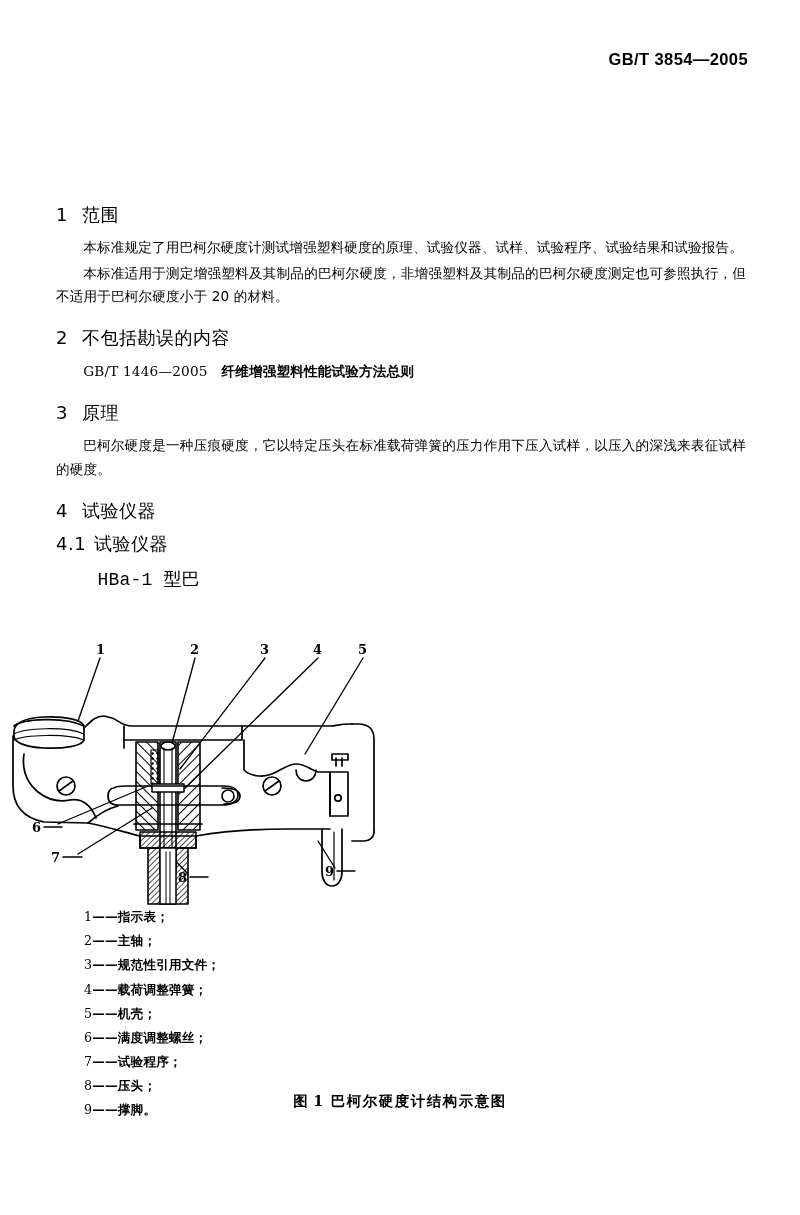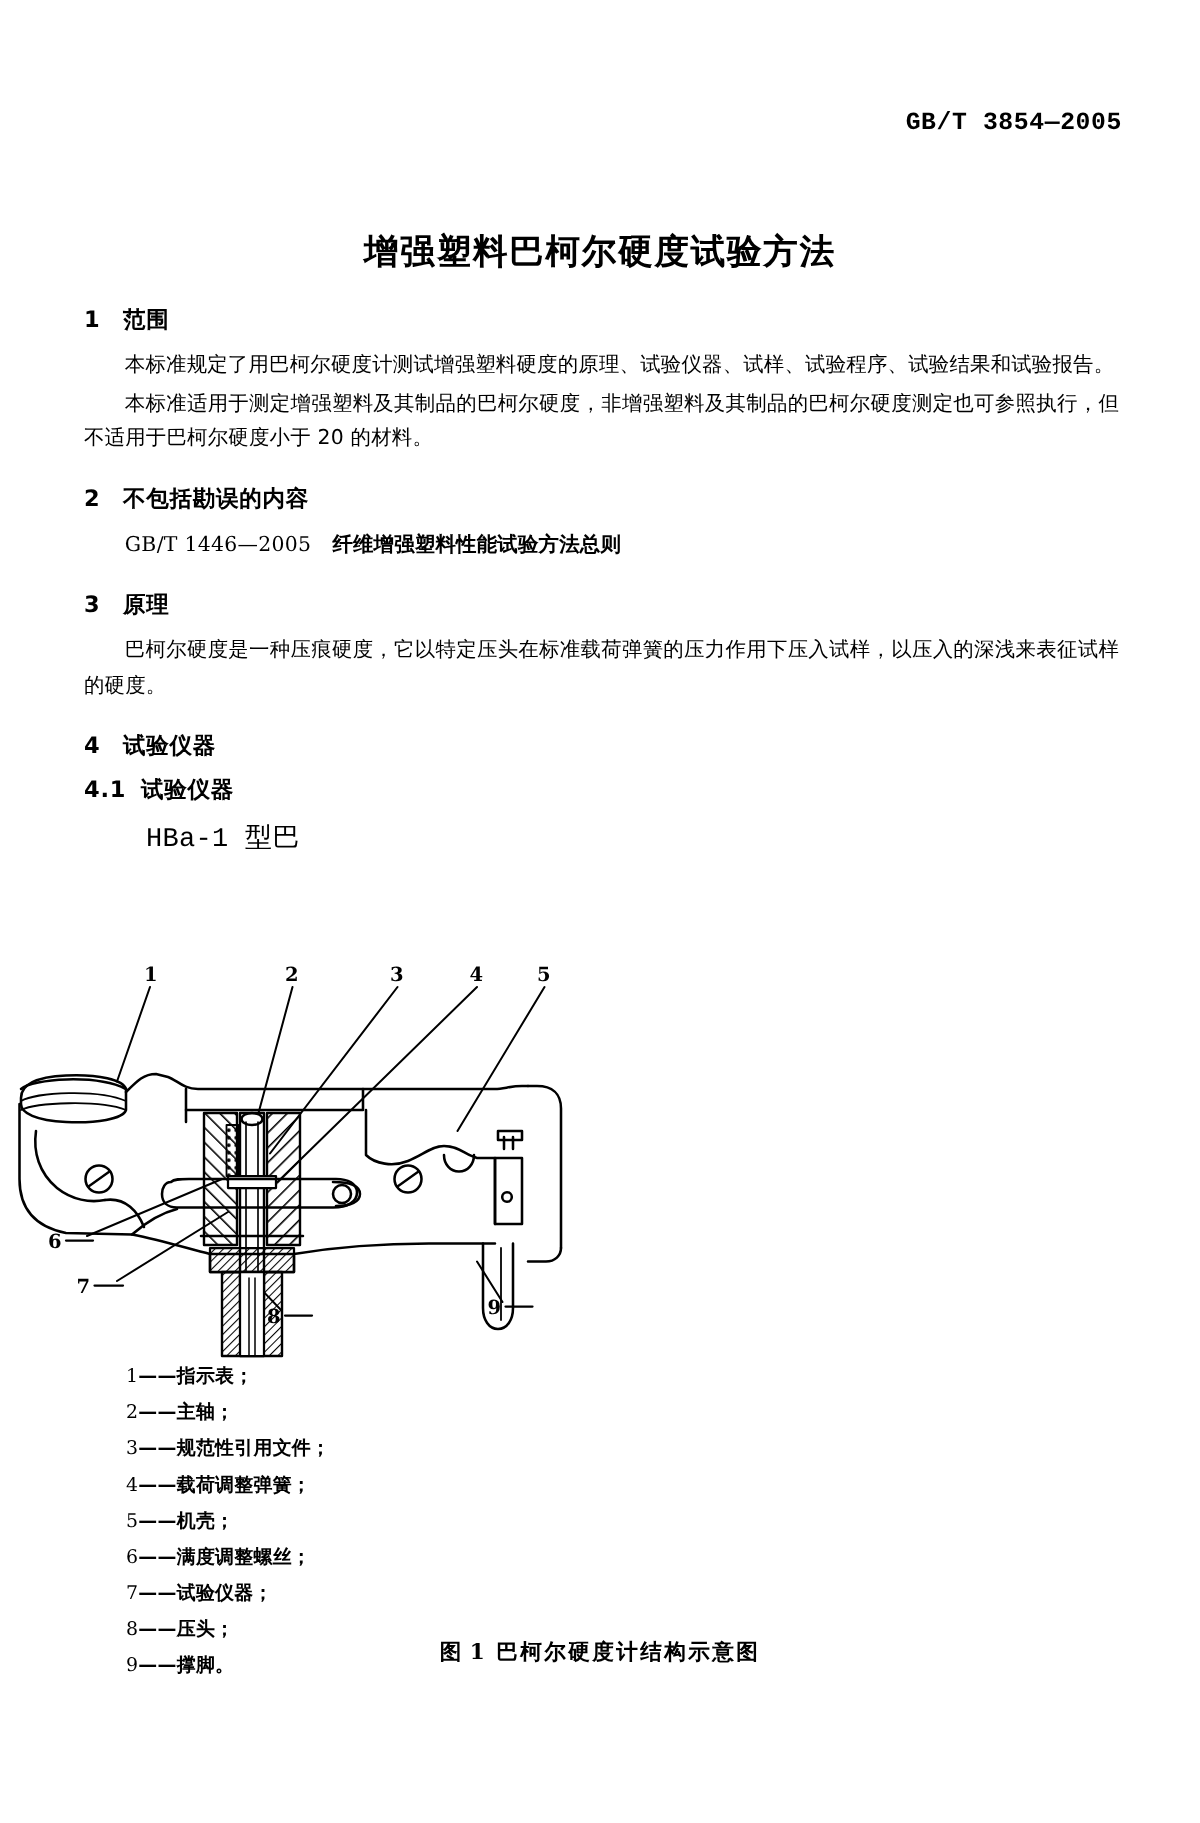--- a/index.html
+++ b/index.html
@@ -19,23 +19,23 @@
   .page {
     position: relative;
     width: 800px;
     height: 1215px;
     padding: 0;
   }
 
   
   .doc-header {
     position: absolute;
-    top: 72px;
+    top: 50px;
     right: 52px;
-    font-family: Liberation Mono, monospace;
+    font-family: Liberation Sans, sans-serif;
     font-weight: bold;
     font-size: 16.5px;
     letter-spacing: 0.4px;
     white-space: nowrap;
   }
 
   
   .doc-title {
     position: absolute;
     top: 137px;
@@ -49,22 +49,22 @@
 
   
   .content {
     position: absolute;
     top: 203px;
     left: 56px;
     width: 690px;
   }
 
   .clause {
-    font-size: 15px;
-    font-weight: bold;
+    font-size: 18px;
+    font-weight: normal;
     letter-spacing: 0.5px;
     margin: 0 0 9px 0;
     line-height: 1.35;
   }
   .clause .num {
     display: inline-block;
     min-width: 26px;
   }
   .clause.sub .num {
     min-width: 38px;
@@ -152,21 +152,20 @@
     font-family: "DejaVu Serif", "Liberation Serif", serif;
   }
 </style>
 </head>
 <body>
 
 <div class="page">
 
   <div class="doc-header">GB/T 3854—2005</div>
 
-  <h1 class="doc-title">增强塑料巴柯尔硬度试验方法</h1>
 
   <div class="content">
 
     <div class="clause">
       <span class="num">1</span><span>范围</span>
     </div>
     <p class="para">本标准规定了用巴柯尔硬度计测试增强塑料硬度的原理、试验仪器、试样、试验程序、试验结果和试验报告。</p>
     <p class="para">本标准适用于测定增强塑料及其制品的巴柯尔硬度，非增强塑料及其制品的巴柯尔硬度测定也可参照执行，但不适用于巴柯尔硬度小于 20 的材料。</p>
 
     <div class="clause spaced-top">
@@ -331,21 +330,21 @@
     </div>
   </div>
 
   <div class="legend">
     <div class="legend-item"><span class="lnum">1</span><span>——</span><span>指示表；</span></div>
     <div class="legend-item"><span class="lnum">2</span><span>——</span><span>主轴；</span></div>
     <div class="legend-item"><span class="lnum">3</span><span>——</span><span>规范性引用文件；</span></div>
     <div class="legend-item"><span class="lnum">4</span><span>——</span><span>载荷调整弹簧；</span></div>
     <div class="legend-item"><span class="lnum">5</span><span>——</span><span>机壳；</span></div>
     <div class="legend-item"><span class="lnum">6</span><span>——</span><span>满度调整螺丝；</span></div>
-    <div class="legend-item"><span class="lnum">7</span><span>——</span><span>试验仪器；</span></div>
+    <div class="legend-item"><span class="lnum">7</span><span>——</span><span>试验程序；</span></div>
     <div class="legend-item"><span class="lnum">8</span><span>——</span><span>压头；</span></div>
     <div class="legend-item"><span class="lnum">9</span><span>——</span><span>撑脚。</span></div>
   </div>
 
   <div class="figure-caption">
     <span>图</span><span class="capnum">1</span><span>巴柯尔硬度计结构示意图</span>
   </div>
 
 </div>
 

